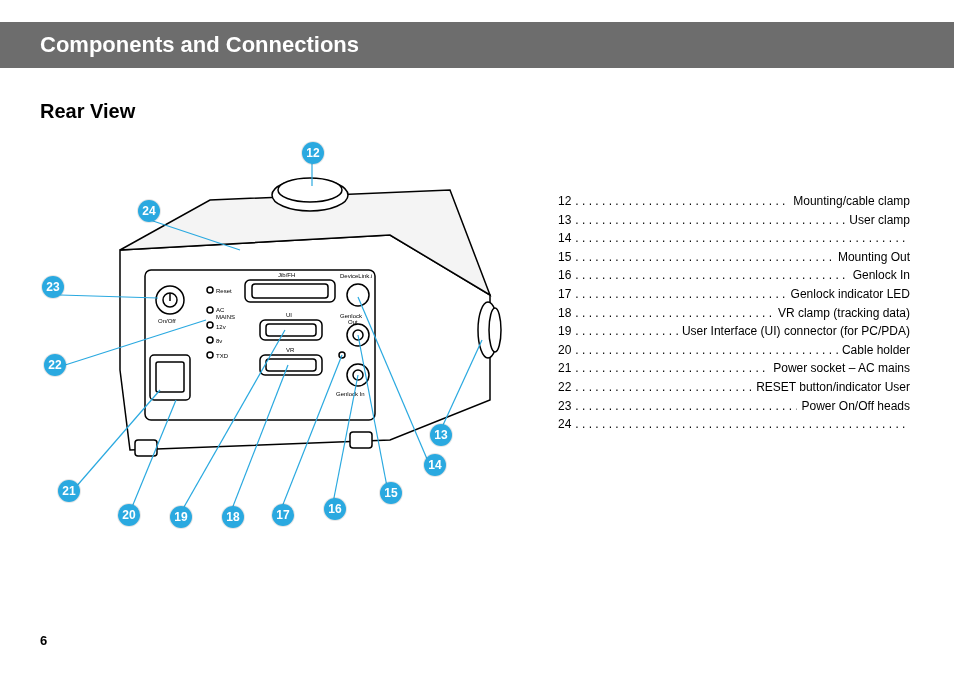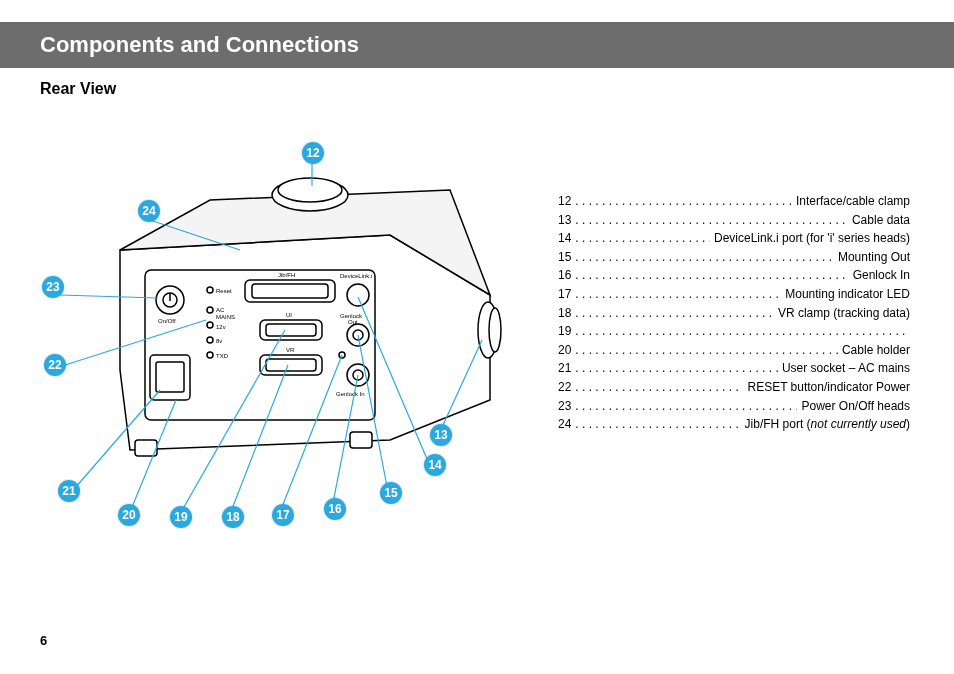--- a/index.html
+++ b/index.html
@@ -25,22 +25,22 @@
     display: flex;
     align-items: center;
     padding-left: 40px;
     box-sizing: border-box;
     font-size: 22px;
     font-weight: bold;
   }
   .subtitle {
     position: absolute;
     left: 40px;
-    top: 80px;
-    font-size: 16px;
+    top: 100px;
+    font-size: 20px;
     font-weight: bold;
   }
   .diagram {
     position: absolute;
     left: 30px;
     top: 140px;
     width: 520px;
     height: 420px;
   }
   .diagram svg { width: 100%; height: 100%; }
@@ -206,77 +206,76 @@
     <div class="callout" style="left:294px; top:358px;">16</div>
     <div class="callout" style="left:350px; top:342px;">15</div>
     <div class="callout" style="left:394px; top:314px;">14</div>
     <div class="callout" style="left:400px; top:284px;">13</div>
   </div>
 
   <div class="legend" id="legend">
       <div class="legend-row">
         <span class="legend-num">12 </span>
         <span class="legend-dots"></span>
-        <span class="legend-desc">Interface/cable clamp</span>
+        <span class="legend-desc">Mounting/cable clamp</span>
       </div>
       <div class="legend-row">
         <span class="legend-num">13 </span>
         <span class="legend-dots"></span>
-        <span class="legend-desc">Cable data</span>
+        <span class="legend-desc">User clamp</span>
       </div>
       <div class="legend-row">
         <span class="legend-num">14 </span>
         <span class="legend-dots"></span>
-        <span class="legend-desc">DeviceLink.i port (for 'i' series heads)</span>
       </div>
       <div class="legend-row">
         <span class="legend-num">15 </span>
         <span class="legend-dots"></span>
         <span class="legend-desc">Mounting Out</span>
       </div>
       <div class="legend-row">
         <span class="legend-num">16 </span>
         <span class="legend-dots"></span>
         <span class="legend-desc">Genlock In</span>
       </div>
       <div class="legend-row">
         <span class="legend-num">17 </span>
         <span class="legend-dots"></span>
-        <span class="legend-desc">Mounting indicator LED</span>
+        <span class="legend-desc">Genlock indicator LED</span>
       </div>
       <div class="legend-row">
         <span class="legend-num">18 </span>
         <span class="legend-dots"></span>
         <span class="legend-desc">VR clamp (tracking data)</span>
       </div>
       <div class="legend-row">
         <span class="legend-num">19 </span>
         <span class="legend-dots"></span>
+        <span class="legend-desc">User Interface (UI) connector (for PC/PDA)</span>
       </div>
       <div class="legend-row">
         <span class="legend-num">20 </span>
         <span class="legend-dots"></span>
         <span class="legend-desc">Cable holder</span>
       </div>
       <div class="legend-row">
         <span class="legend-num">21 </span>
         <span class="legend-dots"></span>
-        <span class="legend-desc">User socket – AC mains</span>
+        <span class="legend-desc">Power socket – AC mains</span>
       </div>
       <div class="legend-row">
         <span class="legend-num">22 </span>
         <span class="legend-dots"></span>
-        <span class="legend-desc">RESET button/indicator Power</span>
+        <span class="legend-desc">RESET button/indicator User</span>
       </div>
       <div class="legend-row">
         <span class="legend-num">23 </span>
         <span class="legend-dots"></span>
         <span class="legend-desc">Power On/Off heads</span>
       </div>
       <div class="legend-row">
         <span class="legend-num">24 </span>
         <span class="legend-dots"></span>
-        <span class="legend-desc">Jib/FH port (<i>not currently used</i>)</span>
       </div>
     </div>
 
   <div class="page-number">6</div>
 </div>
 
 </body></html>

